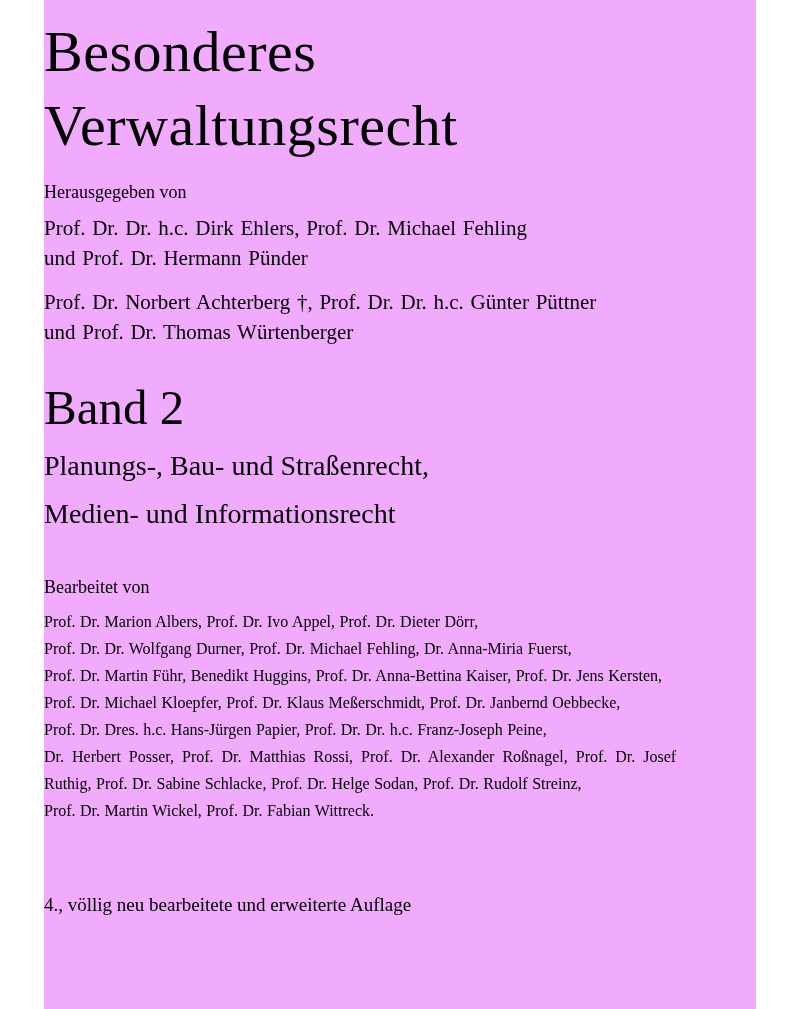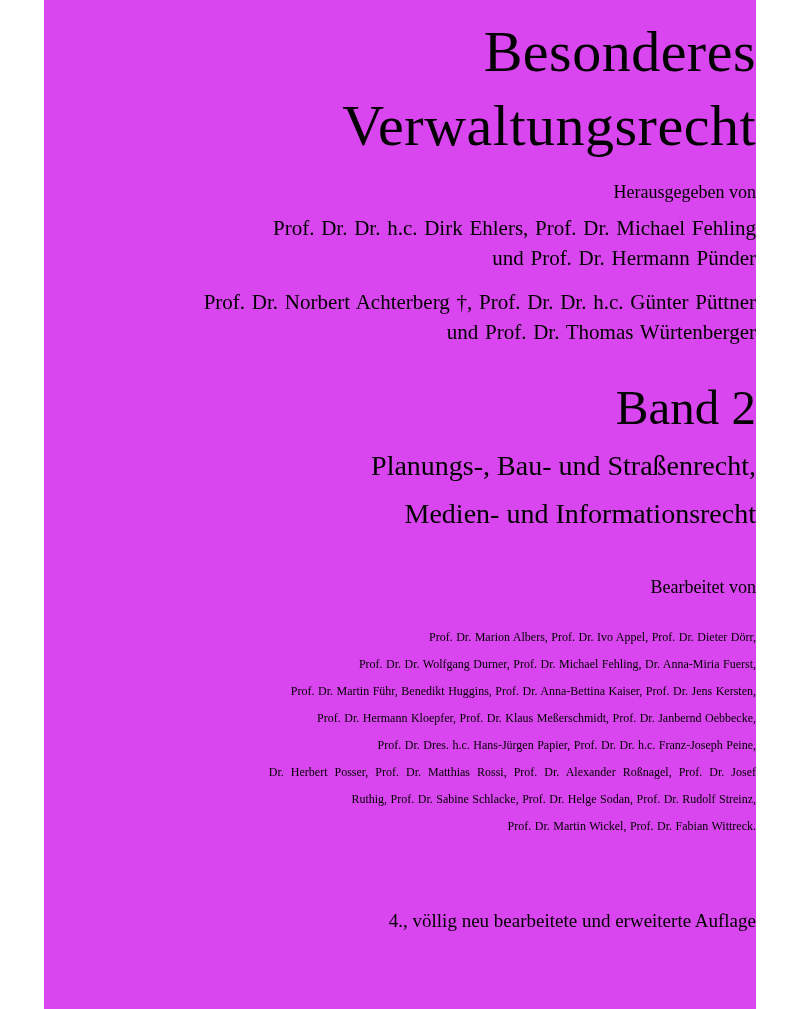--- a/index.html
+++ b/index.html
@@ -5,24 +5,24 @@
   html, body {
     margin: 0;
     padding: 0;
     background: #ffffff;
   }
   .page {
     position: relative;
     width: 712px;
     height: 1009px;
     margin: 0 auto;
-    background: #d946ef;
+    background: #f0abfc;
     color: #000000;
     font-family: "Liberation Serif", "DejaVu Serif", serif;
-    text-align: right;
+    text-align: left;
     overflow: hidden;
   }
   .title {
     margin: 15px 0 0 0;
     font-size: 58px;
     line-height: 74px;
     font-weight: normal;
     letter-spacing: 0.5px;
   }
   .section-label {
@@ -45,22 +45,22 @@
     line-height: 46px;
     font-weight: normal;
   }
   .subtitle {
     margin-top: 11px;
     font-size: 28px;
     line-height: 48px;
     font-weight: normal;
   }
   .authors {
-    margin-top: 26px;
-    font-size: 12px;
+    margin-top: 10px;
+    font-size: 16px;
     line-height: 27px;
   }
   .authors .author-line { word-spacing: 0.5px; }
   .authors .author-line:nth-child(6) { word-spacing: 4px; }
   .edition {
     margin-top: 69px;
     font-size: 19px;
     line-height: 24px;
   }
 </style>
@@ -93,21 +93,21 @@
     <div>Planungs-, Bau- und Straßenrecht,</div>
     <div>Medien- und Informationsrecht</div>
   </div>
 
   <div class="section-label label-prepared">Bearbeitet von</div>
 
   <div class="authors">
     <div class="author-line">Prof. Dr. Marion Albers, Prof. Dr. Ivo Appel, Prof. Dr. Dieter Dörr,</div>
     <div class="author-line">Prof. Dr. Dr. Wolfgang Durner, Prof. Dr. Michael Fehling, Dr. Anna-Miria Fuerst,</div>
     <div class="author-line">Prof. Dr. Martin Führ, Benedikt Huggins, Prof. Dr. Anna-Bettina Kaiser, Prof. Dr. Jens Kersten,</div>
-    <div class="author-line">Prof. Dr. Hermann Kloepfer, Prof. Dr. Klaus Meßerschmidt, Prof. Dr. Janbernd Oebbecke,</div>
+    <div class="author-line">Prof. Dr. Michael Kloepfer, Prof. Dr. Klaus Meßerschmidt, Prof. Dr. Janbernd Oebbecke,</div>
     <div class="author-line">Prof. Dr. Dres. h.c. Hans-Jürgen Papier, Prof. Dr. Dr. h.c. Franz-Joseph Peine,</div>
     <div class="author-line">Dr. Herbert Posser, Prof. Dr. Matthias Rossi, Prof. Dr. Alexander Roßnagel, Prof. Dr. Josef</div>
     <div class="author-line">Ruthig, Prof. Dr. Sabine Schlacke, Prof. Dr. Helge Sodan, Prof. Dr. Rudolf Streinz,</div>
     <div class="author-line">Prof. Dr. Martin Wickel, Prof. Dr. Fabian Wittreck.</div>
   </div>
 
   <div class="edition">4., völlig neu bearbeitete und erweiterte Auflage</div>
 
 </div>
 

